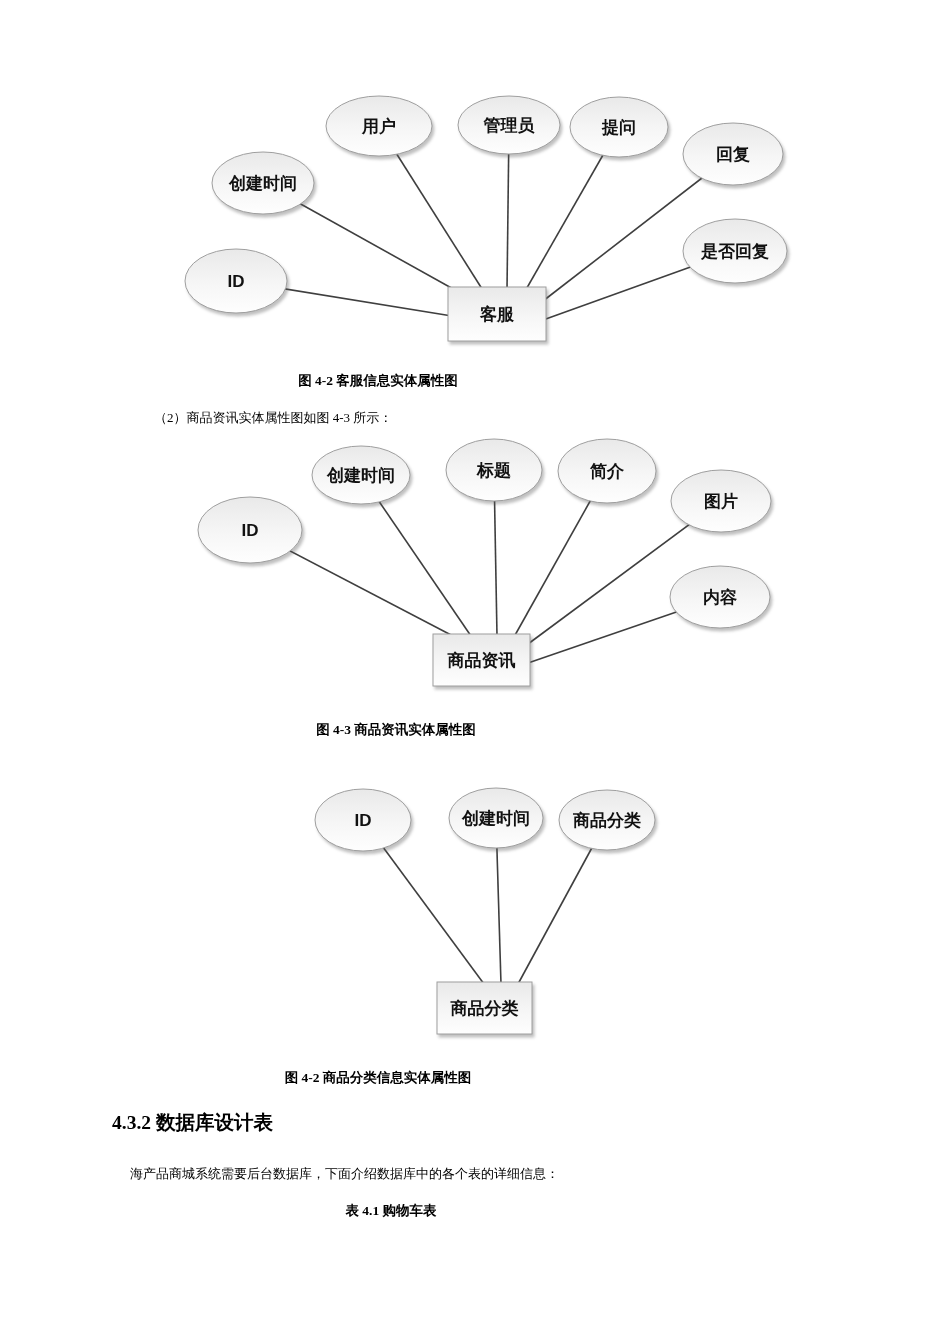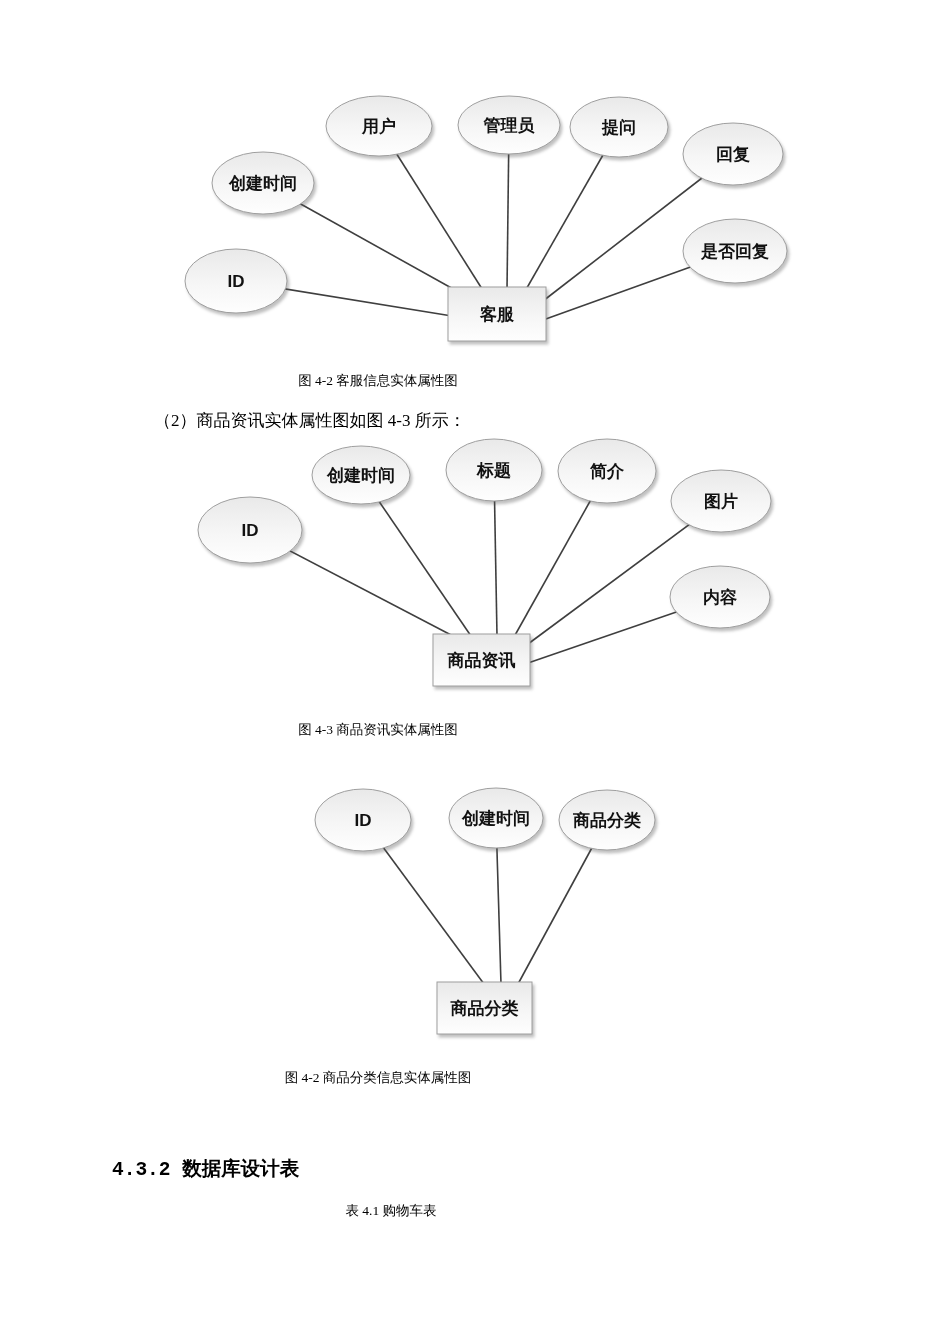--- a/index.html
+++ b/index.html
@@ -16,29 +16,29 @@
     font-family:"Liberation Sans","DejaVu Sans",sans-serif;
     font-size:17px;
     font-weight:bold;
     fill:#111111;
   }
   .shadowed{filter:drop-shadow(2px 3px 1.5px rgba(90,90,90,0.38));}
   .txt{position:absolute;white-space:nowrap;line-height:1.25;}
   .caption{
     left:0;width:756px;text-align:center;
     font-family:"Liberation Serif","DejaVu Serif",serif;
-    font-size:13.5px;font-weight:normal;
+    font-size:13.5px;font-weight:bold;
   }
   .body-text{
     font-family:"Liberation Serif","DejaVu Serif",serif;
-    font-size:17px;
+    font-size:13px;
   }
   .heading{
-    font-family:Liberation Mono, monospace;
-    font-size:19.5px;font-weight:bold;margin-top:47px;
+    font-family:Liberation Serif, serif;
+    font-size:19.5px;font-weight:bold;
   }
 </style>
 </head>
 <body>
 
 <div class="page">
 
   <svg id="diagram-layer" width="950" height="1344" viewBox="0 0 950 1344" xmlns="http://www.w3.org/2000/svg">
     <defs>
       <linearGradient id="shapeGrad" x1="0" y1="0" x2="0" y2="1">
@@ -106,23 +106,24 @@
         <text x="607" y="826" text-anchor="middle" class="shape-label">商品分类</text>
         <rect x="437" y="982" width="95" height="52" fill="url(#shapeGrad)" stroke="#9e9e9e" stroke-width="1" class="shadowed"></rect>
         <text x="484.5" y="1014" text-anchor="middle" class="shape-label">商品分类</text>
       </g>
     </svg>
 
   <div class="txt caption" style="top:373px;">图 4-2 客服信息实体属性图</div>
 
   <div class="txt body-text" style="left:154px;top:410px;">（2）商品资讯实体属性图如图 4-3 所示：</div>
 
-  <div class="txt caption" style="top:722px;">图 4-3 商品资讯实体属性图</div>
+  <div class="txt caption" style="top:722px;padding-left:18px;">图 4-3 商品资讯实体属性图</div>
 
 
   <div class="txt caption" style="top:1070px;">图 4-2 商品分类信息实体属性图</div>
 
   <div class="txt heading" style="left:112px;top:1111px;">4.3.2 数据库设计表</div>
 
+  <div class="txt body-text" style="left:130px;top:1166px;">海产品商城系统需要后台数据库，下面介绍数据库中的各个表的详细信息：</div>
 
   <div class="txt caption" style="top:1203px;transform:translateX(13px);">表 4.1 购物车表</div>
 
 </div>
 
 </body></html>

